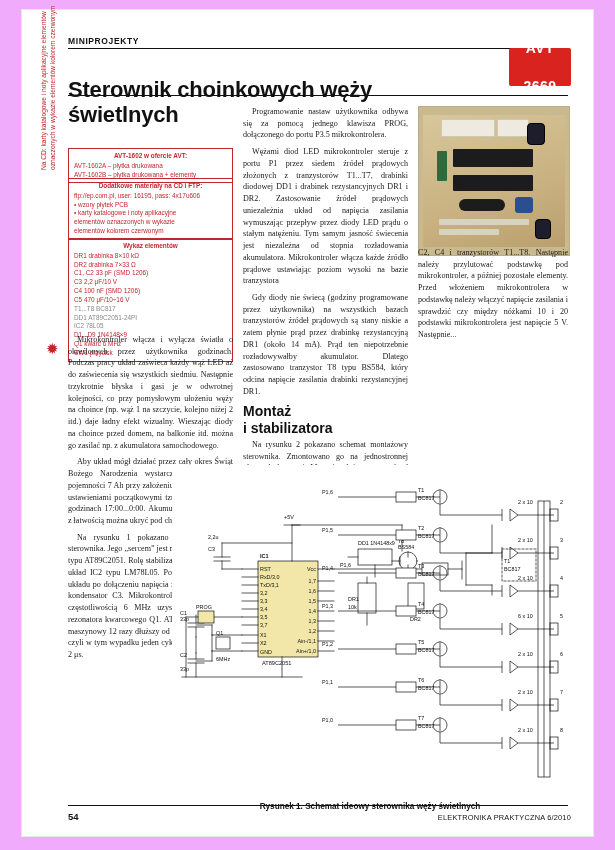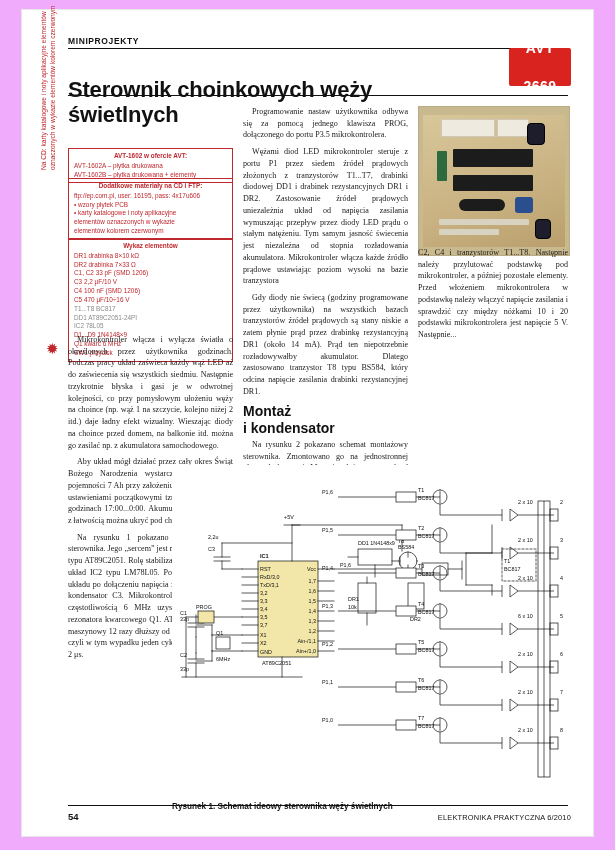--- a/index.html
+++ b/index.html
@@ -116,21 +116,21 @@
     font-size:8.1px;line-height:1.45;text-align:justify;
   }
   
   .schem{
     position:absolute;left:150px;top:455px;width:396px;height:330px;
     background:#ffffff;
   }
   .fig-cap{
     position:absolute;left:150px;top:792px;width:396px;
     font-family:"Liberation Sans", sans-serif;
-    font-size:8.2px;font-weight:bold;color:#111;text-align:left;
+    font-size:8.2px;font-weight:bold;color:#111;text-align:center;
   }
   .sch-svg{position:absolute;left:0;top:0;}
   
   .rule-bot{
     position:absolute;left:46px;bottom:30px;width:500px;height:1px;background:#111;
   }
   .pageno{
     position:absolute;left:46px;bottom:14px;font-size:9.5px;font-weight:bold;color:#111;
   }
   .footer-right{
@@ -194,21 +194,21 @@
       <p>Mikrokontroler włącza i wyłącza światła o określonych przez użytkownika godzinach. Podczas pracy układ zaświeca każdy wąż LED aż do zaświecenia się wszystkich siedmiu. Następnie trzykrotnie błyska i gasi je w odwrotnej kolejności, co przy pomysłowym ułożeniu węży na choince (np. wąż 1 na szczycie, kolejno niżej 2 itd.) daje ładny efekt wizualny. Wieszając diody na choince przed domem, na balkonie itd. można go zasilać np. z akumulatora samochodowego.</p>
       <p>Aby układ mógł działać przez cały okres Świąt Bożego Narodzenia wystarczy akumulator o pojemności 7 Ah przy założeniu, że układ działa z ustawieniami początkowymi tzn. diody świecą w godzinach 17:00...0:00. Akumulator tej wielkości z łatwością można ukryć pod choinką.</p>
       <p>Na rysunku 1 pokazano schemat ideowy sterownika. Jego „sercem” jest mikrokontroler IC1 typu AT89C2051. Rolę stabilizatora napięcia pełni układ IC2 typu LM78L05. Poprawne zerowanie układu po dołączeniu napięcia zasilania zapewnia kondensator C3. Mikrokontroler jest taktowany częstotliwością 6 MHz uzyskiwaną na bazie rezonatora kwarcowego Q1. AT89C2051 ma cykl maszynowy 12 razy dłuższy od cyklu zegarowego, czyli w tym wypadku jeden cykl maszynowy trwa 2 μs.</p>
     </div>
 
     <div class="col c2">
       <p>Programowanie nastaw użytkownika odbywa się za pomocą jednego klawisza PROG, dołączonego do portu P3.5 mikrokontrolera.</p>
       <p>Wężami diod LED mikrokontroler steruje z portu P1 przez siedem źródeł prądowych złożonych z tranzystorów T1...T7, drabinki diodowej DD1 i drabinek rezystancyjnych DR1 i DR2. Zastosowanie źródeł prądowych uniezależnia układ od napięcia zasilania wymuszając przepływ przez diody LED prądu o stałym natężeniu. Tym samym jasność świecenia jest niezależna od stopnia rozładowania akumulatora. Mikrokontroler włącza każde źródło prądowe ustawiając poziom wysoki na bazie tranzystora</p>
       <p>Gdy diody nie świecą (godziny programowane przez użytkownika) na wszystkich bazach tranzystorów źródeł prądowych są stany niskie a zatem płynie prąd przez drabinkę rezystancyjną DR1 (około 14 mA). Prąd ten niepotrzebnie rozładowywałby akumulator. Dlatego zastosowano tranzystor T8 typu BS584, który odcina napięcie zasilania drabinki rezystancyjnej DR1.</p>
       <div class="sub-h">Montaż</div>
-      <div class="sub-h" style="margin-top:-2px">i kondensator</div>
+      <div class="sub-h" style="margin-top:-2px">i stabilizatora</div>
       <p>Na rysunku 2 pokazano schemat montażowy sterownika. Zmontowano go na jednostronnej płytce drukowanej. Montaż należy rozpocząć od elementów SMD: kondensatorów C1,</p>
     </div>
 
     <div class="photo">
       <div class="pcb">
         <div class="wht" style="left:18px;top:4px;width:52px;height:16px;"></div>
         <div class="wht" style="left:74px;top:4px;width:30px;height:16px;"></div>
         <div class="cap" style="left:104px;top:8px;width:16px;height:20px;border-radius:4px;"></div>
         <div class="ic-blk" style="left:30px;top:34px;width:80px;height:18px;"></div>
         <div class="ic-blk" style="left:30px;top:60px;width:80px;height:16px;"></div>

